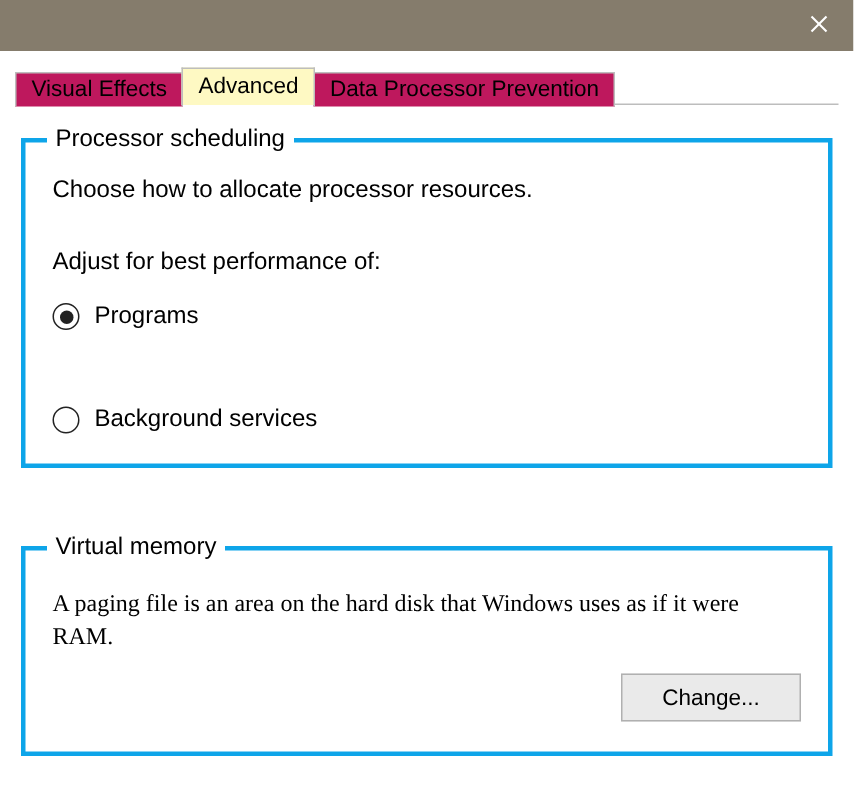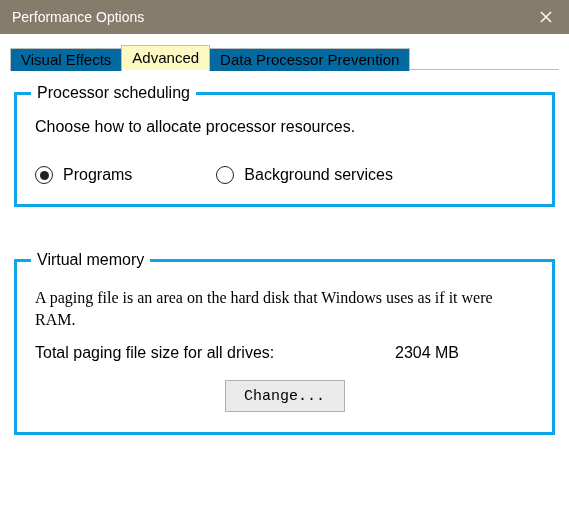--- a/index.html
+++ b/index.html
@@ -33,21 +33,21 @@
     padding: 0px 10px 10px 10px;
   }
   .tabstrip {
     display: flex;
     align-items: flex-end;
     margin-top: 10px;
   }
   .tab {
     border: 1px solid #bdbdbd;
     border-bottom: none;
-    background: #0369a1;
+    background: #be185d;
     padding: 3px 10px 4px 10px;
     font-size: 15px;
     position: relative;
     margin-right: -1px;
     cursor: pointer;
     color: #000;
     top: 1px;
   }
   .tab.inactive {
     top: 2px;
@@ -77,21 +77,22 @@
   .desc {
     font-size: 16px;
     margin: 0 0 30px 0;
   }
   .subhead {
     font-size: 16px;
     margin: 0 0 18px 0;
   }
   .radio-row {
     display: flex;
-    gap: 84px;
+    gap: 51px;
+    flex-direction: column;
   }
   .radio {
     display: flex;
     align-items: center;
     gap: 10px;
     cursor: pointer;
     font-size: 16px;
   }
   .radio .bullet {
     width: 18px; height: 18px;
@@ -104,37 +105,36 @@
     background: #222;
     border-radius: 50%;
   }
   .vm-desc { font-size: 16px; margin: 2px 0 14px 0; line-height: 1.35; font-family: Liberation Serif, serif; }
   .vm-row {
     display: flex;
     font-size: 16px;
     margin-bottom: 18px;
   }
   .vm-row .lbl { width: 360px; }
-  .btn-row { display: flex; justify-content: center; font-family: Liberation Mono, monospace; }
+  .btn-row { display: flex; justify-content: flex-end; }
   .button {
     min-width: 120px;
     height: 32px;
     border: 1px solid #b0b0b0;
     background: #eaeaea;
     font-size: 15px;
     display: flex; align-items: center; justify-content: center;
     cursor: pointer;
     padding: 0 18px;
   }
 </style>
 </head>
 <body>
 
 <div class="titlebar">
-  <span class="titlebar-title">Performance Options</span>
   <div class="close-btn">
     <span>
       <svg viewBox="0 0 12 12">
           <line x1="1" y1="1" x2="11" y2="11"></line>
           <line x1="11" y1="1" x2="1" y2="11"></line>
         </svg>
     </span>
   </div>
 </div>
 
@@ -150,41 +150,38 @@
       <span>Data Processor Prevention</span>
     </div>
   </div>
   <div class="tab-panel-line"></div>
 
   <div class="panel-body">
 
     <fieldset class="group">
       <legend>Processor scheduling</legend>
       <div class="desc">Choose how to allocate processor resources.</div>
+      <div class="subhead">Adjust for best performance of:</div>
       <div class="radio-row">
         <div class="radio">
           <span class="bullet">
               <span class="dot"></span>
             </span>
           <span>Programs</span>
         </div>
         <div class="radio">
           <span class="bullet"></span>
           <span>Background services</span>
         </div>
       </div>
     </fieldset>
 
     <fieldset class="group" style="margin-bottom:0;margin-top:44px;">
       <legend>Virtual memory</legend>
       <div class="vm-desc">A paging file is an area on the hard disk that Windows uses as if it were RAM.</div>
-      <div class="vm-row">
-        <span class="lbl">Total paging file size for all drives:</span>
-        <span>2304 MB</span>
-      </div>
       <div class="btn-row">
         <div class="button">
           <span>Change...</span>
         </div>
       </div>
     </fieldset>
 
   </div>
 </div>
 

